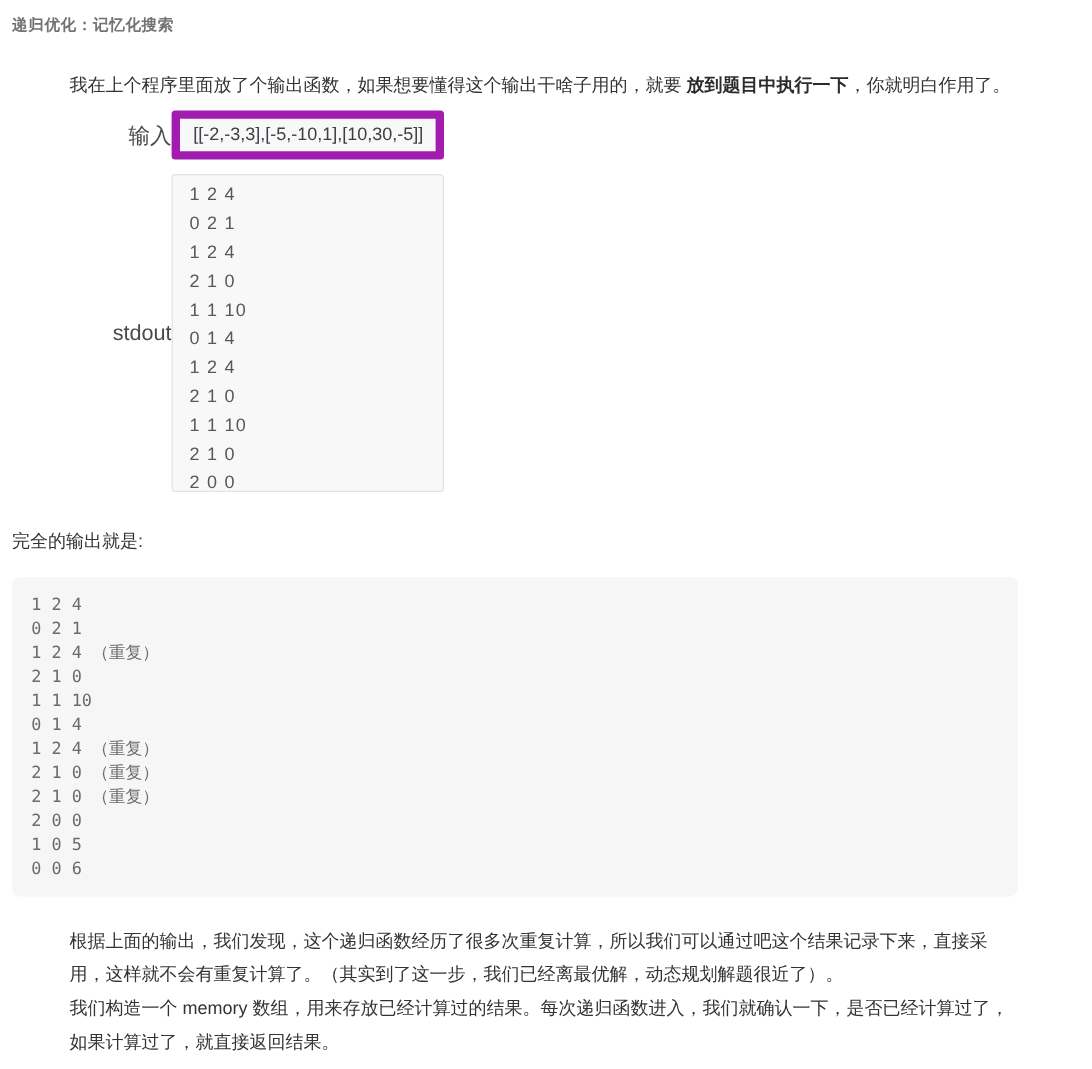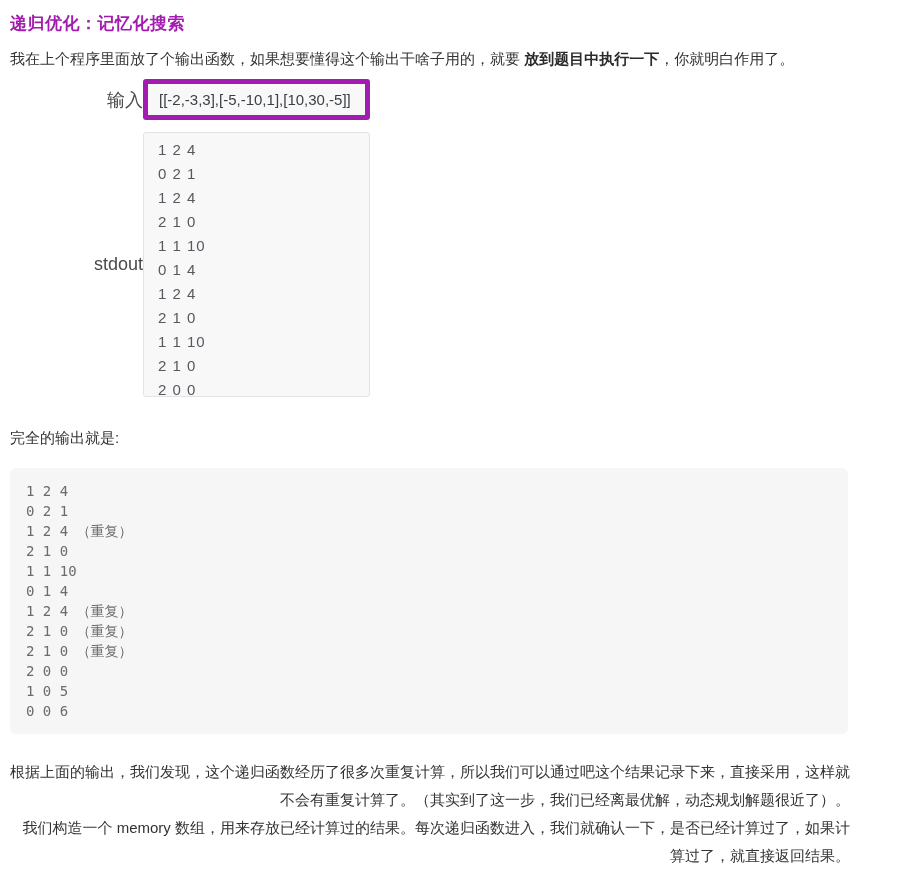--- a/index.html
+++ b/index.html
@@ -9,51 +9,52 @@
     height: 891px;
     overflow: hidden;
     font-family: "Liberation Sans", "DejaVu Sans", sans-serif;
     color: #333333;
   }
   .page {
     padding: 12px 10px 0 10px;
     width: 858px;
   }
   h1.doc-title {
-    font-size: 17px;
+    font-size: 13px;
     font-weight: 700;
-    color: #a21caf;
+    color: #737373;
     letter-spacing: 0.5px;
-    margin-bottom: 11px;
+    margin-bottom: 29px;
   }
   .para {
     font-size: 15px;
     line-height: 26px;
     color: #333333;
+    margin-left: 48px;
   }
   .para b { font-weight: 700; color: #2b2b2b; }
   
   .io-section {
     margin-top: 7px;
     display: grid;
     grid-template-columns: 133px 227px;
     row-gap: 12px;
   }
   .io-label {
     font-size: 18px;
     color: #4a4a4a;
     align-self: center;
     padding-left: 8px;
     text-align: right;
   }
   .io-input-box {
     width: 227px;
     height: 41px;
     background: #f8f8f9;
-    border: 5px solid #a21caf;
+    border: 7px solid #a21caf;
     border-radius: 3px;
     font-size: 15px;
     color: #3b4045;
     padding: 0 4px 0 11px;
     display: flex;
     align-items: center;
     white-space: nowrap;
     overflow: hidden;
   }
   .io-stdout-box {
@@ -90,21 +91,21 @@
     font-size: 14px;
     line-height: 20px;
     color: #6b6b6b;
     white-space: pre;
   }
   
   .conclusion {
     margin-top: 24px;
     width: 840px;
   }
-  .conclusion .para { line-height: 28px; text-align: right; }
+  .conclusion .para { line-height: 28px; }
 </style>
 </head>
 <body>
 
 <div class="page">
 
   <h1 class="doc-title">递归优化：记忆化搜索</h1>
 
   <p class="para"><span>我在上个程序里面放了个输出函数，如果想要懂得这个输出干啥子用的，就要 </span><b>放到题目中执行一下</b><span>，你就明白作用了。</span><br>
   </p>

